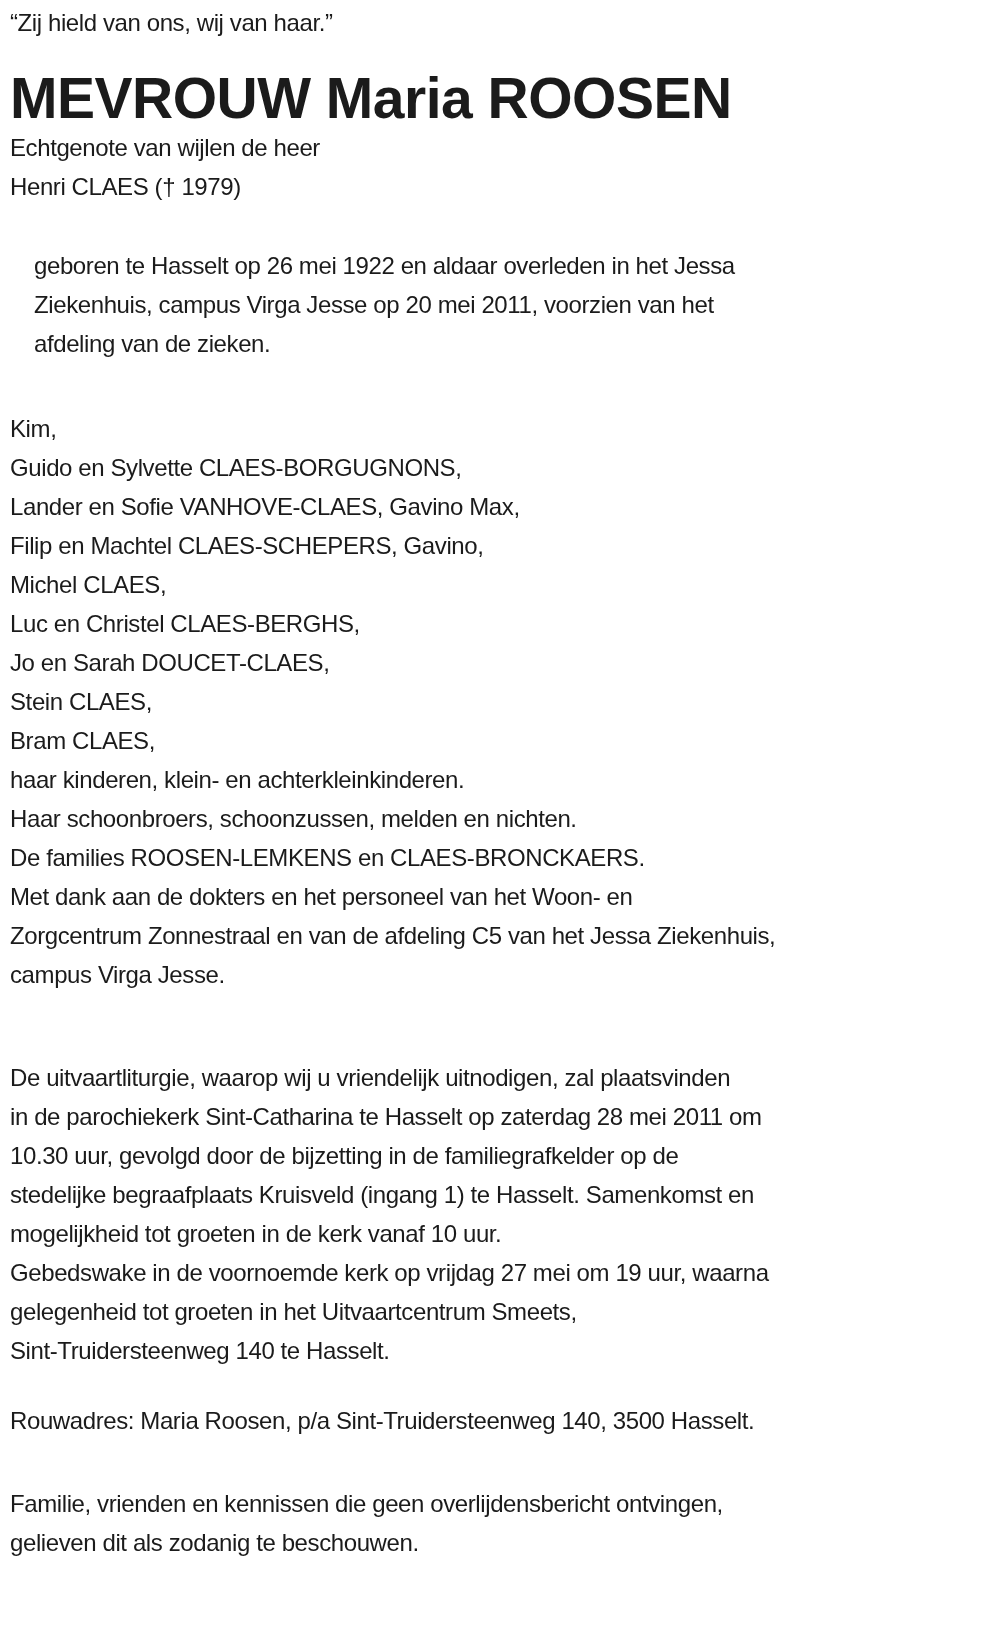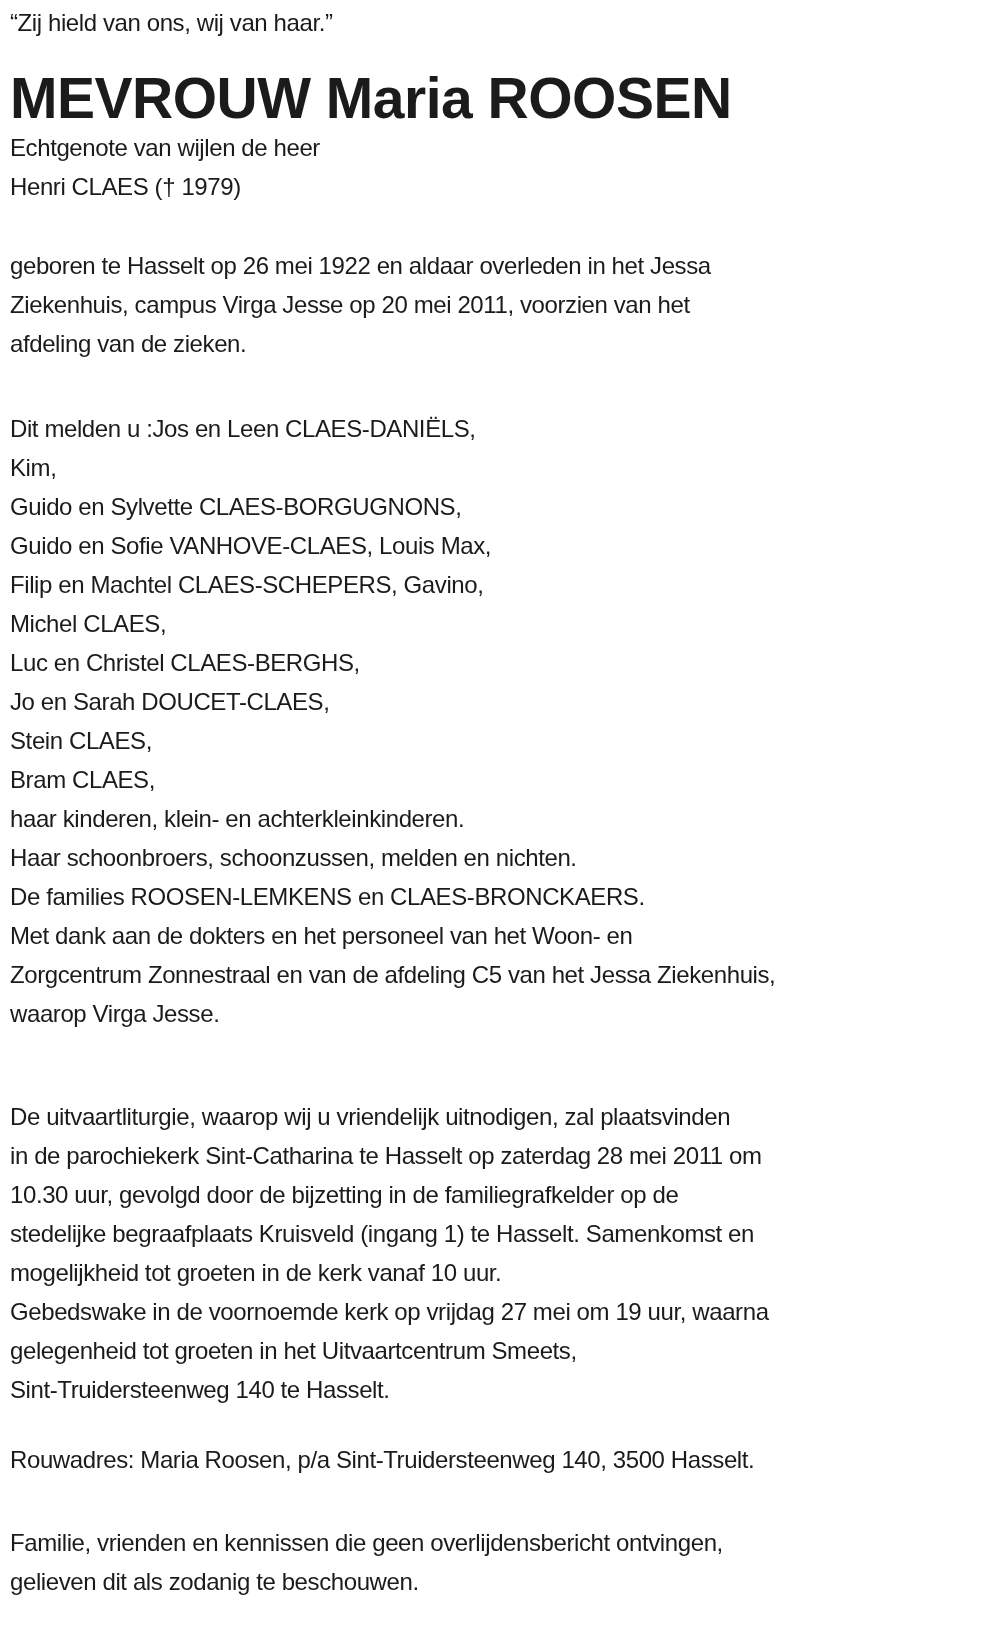--- a/index.html
+++ b/index.html
@@ -27,21 +27,21 @@
   }
   .title {
     margin: 30px 0 0 0;
     font-size: 57px;
     line-height: 52px;
     font-weight: 700;
     letter-spacing: -0.5px;
     white-space: nowrap;
   }
   .subtitle-block { margin-top: 4px; }
-  .para-birth        { margin-top: 40px; }
+  .para-birth        { margin-top: 40px; margin-left: 24px; }
   .para-announcement { margin-top: 46px; }
   .para-funeral      { margin-top: 64px; }
   .para-address      { margin-top: 31px; }
   .para-closing      { margin-top: 44px; }
 </style>
 </head>
 <body>
 
 <div class="page">
 
@@ -54,36 +54,35 @@
     <div class="subtitle-line">Henri CLAES († 1979)</div>
   </div>
 
   <div class="para-birth">
     <div class="line">geboren te Hasselt op 26 mei 1922 en aldaar overleden in het Jessa</div>
     <div class="line">Ziekenhuis, campus Virga Jesse op 20 mei 2011, voorzien van het</div>
     <div class="line">afdeling van de zieken.</div>
   </div>
 
   <div class="para-announcement">
-    <div class="line">Dit melden u :Jos en Leen CLAES-DANIËLS,</div>
     <div class="line">Kim,</div>
     <div class="line">Guido en Sylvette CLAES-BORGUGNONS,</div>
-    <div class="line">Guido en Sofie VANHOVE-CLAES, Louis Max,</div>
+    <div class="line">Lander en Sofie VANHOVE-CLAES, Gavino Max,</div>
     <div class="line">Filip en Machtel CLAES-SCHEPERS, Gavino,</div>
     <div class="line">Michel CLAES,</div>
     <div class="line">Luc en Christel CLAES-BERGHS,</div>
     <div class="line">Jo en Sarah DOUCET-CLAES,</div>
     <div class="line">Stein CLAES,</div>
     <div class="line">Bram CLAES,</div>
     <div class="line">haar kinderen, klein- en achterkleinkinderen.</div>
     <div class="line">Haar schoonbroers, schoonzussen, melden en nichten.</div>
     <div class="line">De families ROOSEN-LEMKENS en CLAES-BRONCKAERS.</div>
     <div class="line">Met dank aan de dokters en het personeel van het Woon- en</div>
     <div class="line">Zorgcentrum Zonnestraal en van de afdeling C5 van het Jessa Ziekenhuis,</div>
-    <div class="line">waarop Virga Jesse.</div>
+    <div class="line">campus Virga Jesse.</div>
   </div>
 
   <div class="para-funeral">
     <div class="line">De uitvaartliturgie, waarop wij u vriendelijk uitnodigen, zal plaatsvinden</div>
     <div class="line">in de parochiekerk Sint-Catharina te Hasselt op zaterdag 28 mei 2011 om</div>
     <div class="line">10.30 uur, gevolgd door de bijzetting in de familiegrafkelder op de</div>
     <div class="line">stedelijke begraafplaats Kruisveld (ingang 1) te Hasselt. Samenkomst en</div>
     <div class="line">mogelijkheid tot groeten in de kerk vanaf 10 uur.</div>
     <div class="line">Gebedswake in de voornoemde kerk op vrijdag 27 mei om 19 uur, waarna</div>
     <div class="line">gelegenheid tot groeten in het Uitvaartcentrum Smeets,</div>

